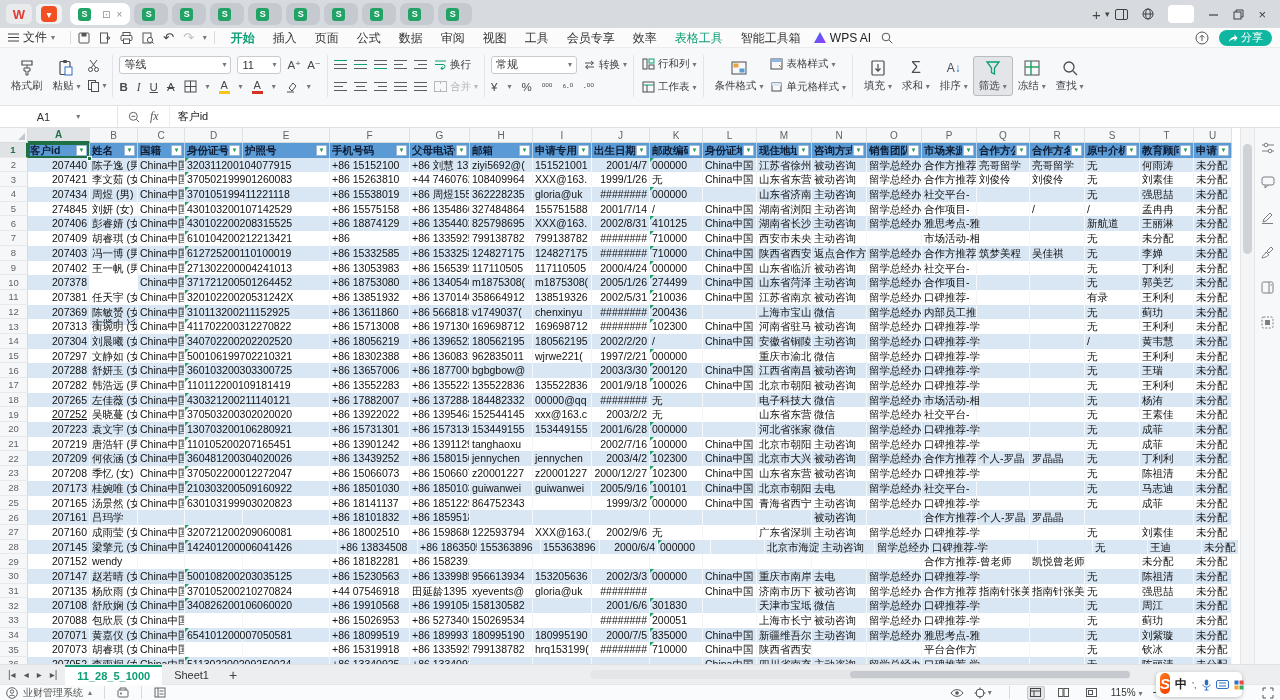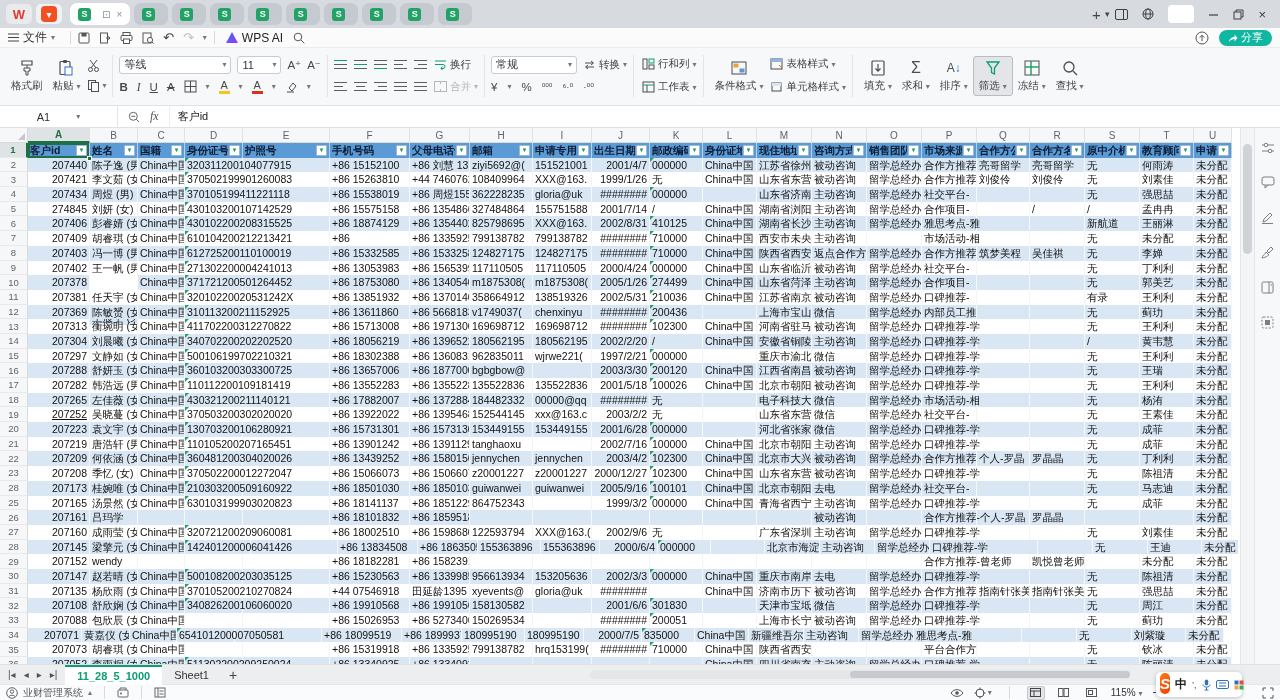--- a/index.html
+++ b/index.html
@@ -243,20 +243,34 @@
           <rect x="1" y="1" width="8" height="10" fill="none" stroke="#555"></rect>
           <circle cx="8" cy="8" r="2.6" fill="#fbfbfc" stroke="#555"></circle>
           <line x1="10" y1="10" x2="11.6" y2="11.6" stroke="#555"></line>
         </svg>
       </span>
     <span style="font-size:13px;color:#444;">↶</span>
     <span style="font-size:13px;color:#c0c2c6;">↷</span>
     <span class="caret">▾</span>
   </div>
   <div class="vsep"></div>
+  <div id="menus" style="display:flex;align-items:center;">
+      <span class="menuitem active">开始</span>
+      <span class="menuitem">插入</span>
+      <span class="menuitem">页面</span>
+      <span class="menuitem">公式</span>
+      <span class="menuitem">数据</span>
+      <span class="menuitem">审阅</span>
+      <span class="menuitem">视图</span>
+      <span class="menuitem">工具</span>
+      <span class="menuitem">会员专享</span>
+      <span class="menuitem">效率</span>
+      <span class="menuitem accent">表格工具</span>
+      <span class="menuitem">智能工具箱</span>
+    </div>
   <div class="ai">
     <svg width="12" height="11" viewBox="0 0 12 11">
         <defs>
           <linearGradient id="aig" x1="0" y1="0" x2="1" y2="1">
             <stop offset="0" stop-color="#3a6cf6"></stop>
             <stop offset="1" stop-color="#9b3af6"></stop>
           </linearGradient>
         </defs>
         <path d="M6 0 L12 11 H0 Z" fill="url(#aig)"></path>
       </svg>
@@ -1085,21 +1099,21 @@
           <div class="rnum">17</div>
           <div class="cell right" style="width: 62px;">207282</div>
           <div class="cell" style="width: 48px;">韩浩远 (男</div>
           <div class="cell" style="width: 47px;">China中国</div>
           <div class="cell ovf" style="width: 58px;"><span class="tri"></span>110112200109181419</div>
           <div class="cell" style="width: 87px;"></div>
           <div class="cell" style="width: 80px;">+86 13552283</div>
           <div class="cell" style="width: 60px;">+86 1355228361</div>
           <div class="cell" style="width: 63px;">135522836</div>
           <div class="cell" style="width: 59px;">135522836</div>
-          <div class="cell right" style="width: 58px;">2001/5/18</div>
+          <div class="cell right" style="width: 58px;">2001/9/18</div>
           <div class="cell" style="width: 53px;"><span class="tri"></span>100026</div>
           <div class="cell" style="width: 54px;">China中国</div>
           <div class="cell" style="width: 55px;">北京市朝阳</div>
           <div class="cell" style="width: 55px;">被动咨询</div>
           <div class="cell" style="width: 55px;">留学总经办</div>
           <div class="cell ovf" style="width: 55px;">口碑推荐-学</div>
           <div class="cell" style="width: 53px;"></div>
           <div class="cell" style="width: 55px;"></div>
           <div class="cell" style="width: 55px;">无</div>
           <div class="cell" style="width: 54px;">王利利</div>
@@ -1484,21 +1498,21 @@
           <div class="cell" style="width: 55px;">留学总经办</div>
           <div class="cell ovf" style="width: 55px;">口碑推荐-学</div>
           <div class="cell" style="width: 53px;"></div>
           <div class="cell" style="width: 55px;"></div>
           <div class="cell" style="width: 55px;">无</div>
           <div class="cell" style="width: 54px;">蓟玏</div>
           <div class="cell" style="width: 38px;">未分配</div>
         </div>
         <div class="grow-line row-band">
           <div class="rnum">34</div>
-          <div class="cell right" style="width: 54px;">207071</div>
+          <div class="cell right" style="width: 62px;">207071</div>
           <div class="cell" style="width: 48px;">黄嘉仪 (女</div>
           <div class="cell" style="width: 47px;">China中国</div>
           <div class="cell ovf" style="width: 58px;"><span class="tri"></span>654101200007050581</div>
           <div class="cell" style="width: 87px;"></div>
           <div class="cell" style="width: 80px;">+86 18099519</div>
           <div class="cell" style="width: 60px;">+86 1899937166</div>
           <div class="cell" style="width: 63px;">180995190</div>
           <div class="cell" style="width: 59px;">180995190</div>
           <div class="cell right" style="width: 58px;">2000/7/5</div>
           <div class="cell" style="width: 53px;"><span class="tri"></span>835000</div>

